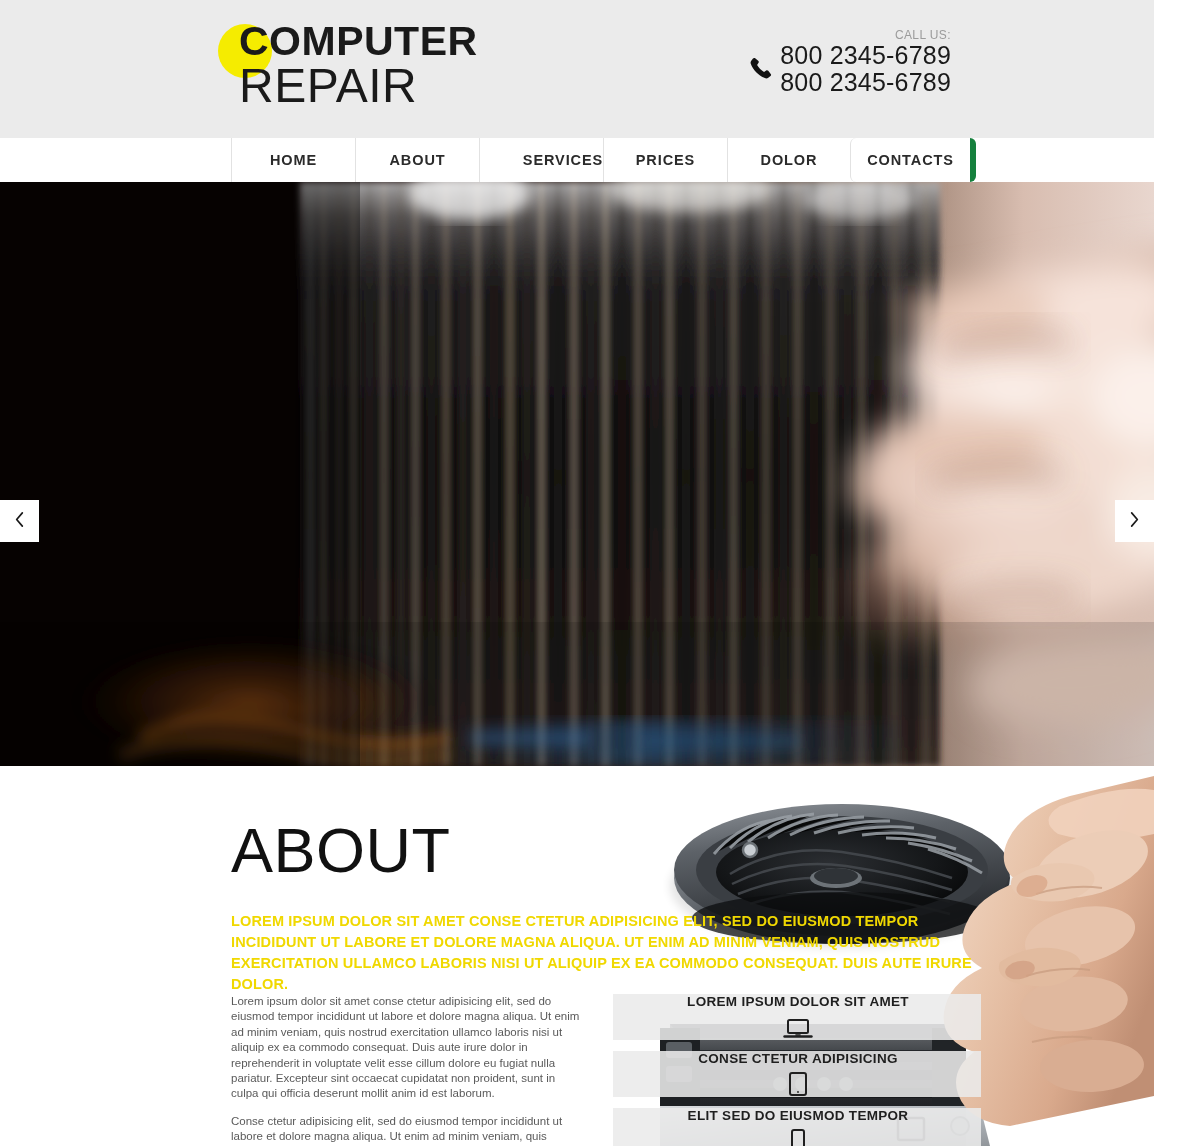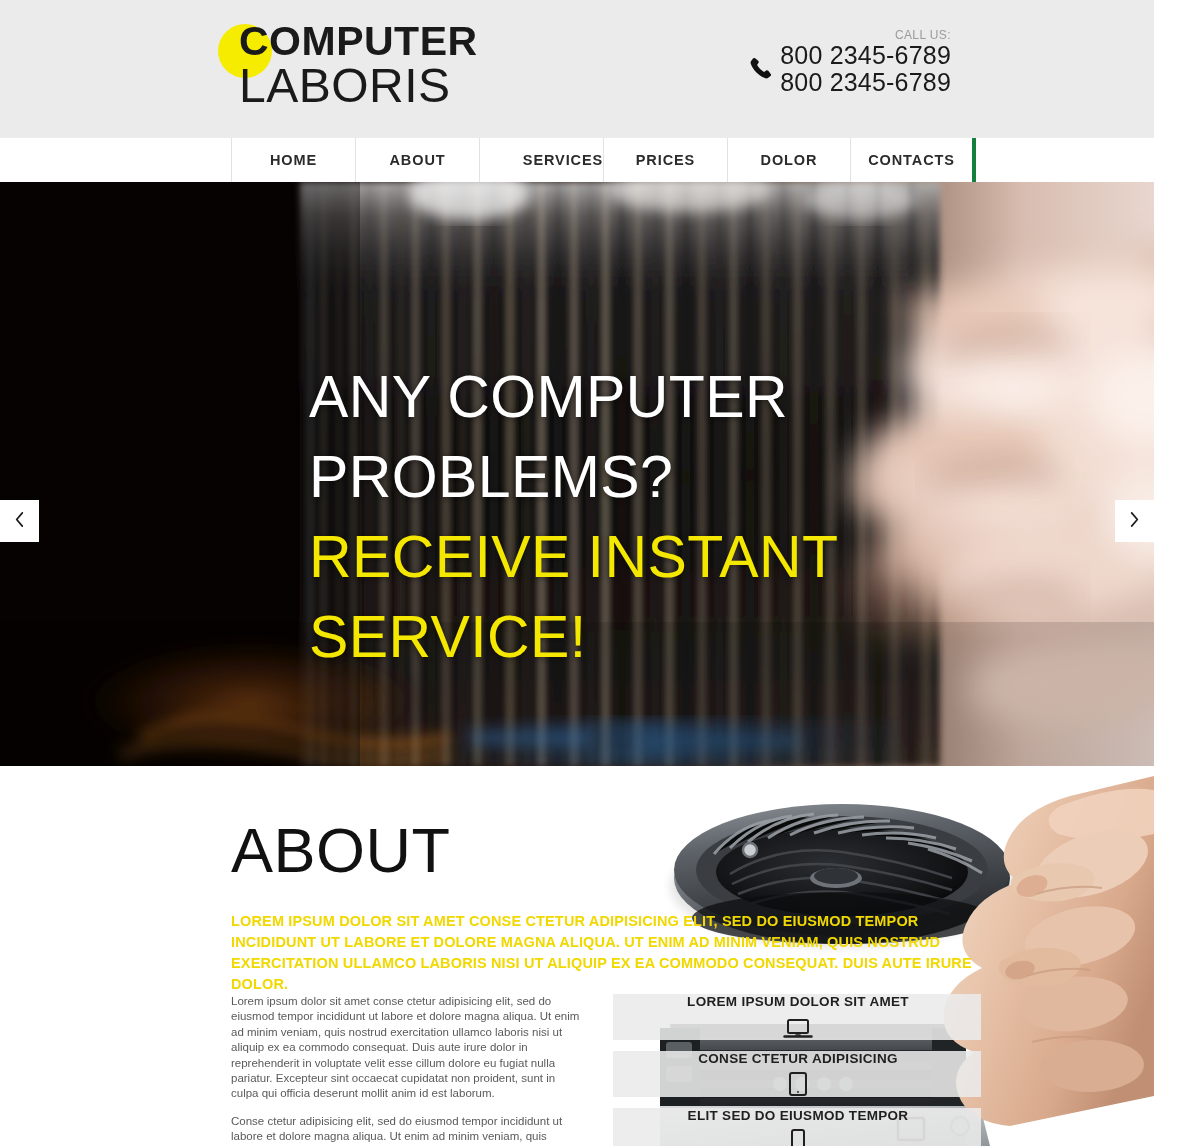--- a/index.html
+++ b/index.html
@@ -98,21 +98,21 @@
     display: flex;
     align-items: center;
     justify-content: center;
     font-size: 14.5px;
     color: #2b2b2b;
     letter-spacing: 0.9px;
     cursor: pointer;
     border-left: 1px solid #e2e2e2;
     font-weight: bold;
   }
-  .nav-item:last-child { border-right: 4px solid #15803d; }
+  .nav-item:last-child { border-right: 6px solid #15803d; border-radius: 6px; }
   .nav-item.w1 { width: 124px; }
   .nav-item.w2 { width: 124px; }
   .nav-item.w3 { width: 124px; padding-left: 43px; }
   .nav-item.w4 { width: 124px; }
   .nav-item.w5 { width: 123px; }
   .nav-item.w6 { width: 126px; }
 
   
   .hero {
     position: relative;
@@ -244,21 +244,21 @@
 </head>
 <body>
 
 <div class="page">
 
   <div class="header">
 
     <div class="logo">
       <div class="logo-dot"></div>
       <div class="logo-line1">COMPUTER</div>
-      <div class="logo-line2">LABORIS</div>
+      <div class="logo-line2">REPAIR</div>
     </div>
 
     <div class="call-block">
       <div class="call-label">CALL US:</div>
       <div class="phone-row">
         <span class="phone-icon">
           <svg viewBox="0 0 24 24" fill="currentColor" aria-hidden="true">
             <path d="M6.6 2.1c-.6-.5-1.5-.4-2 .2L3 4.4c-.6.7-.8 1.7-.5 2.6 1 3 2.9 5.9 5.3 8.3 2.4 2.4 5.3 4.3 8.3 5.3.9.3 1.9.1 2.6-.5l2.1-1.6c.6-.5.7-1.4.2-2l-2.3-2.8c-.5-.6-1.3-.7-1.9-.3l-2 1.3c-1.3-.8-2.5-1.7-3.6-2.8-1.1-1.1-2-2.3-2.8-3.6l1.3-2c.4-.6.3-1.4-.3-1.9L6.6 2.1z"></path>
           </svg>
         </span>
@@ -417,26 +417,20 @@
           <path d="M930 300 q70 -20 130 -6" stroke="#8a5a45" stroke-width="12" fill="none"></path>
           <path d="M950 420 q70 -18 126 -4" stroke="#8a5a45" stroke-width="11" fill="none"></path>
         </g>
 
         <rect width="1204" height="584" fill="none"></rect>
         <rect x="0" y="0" width="360" height="584" fill="#000" opacity=".35"></rect>
         <rect x="0" y="440" width="1204" height="144" fill="#000" opacity=".12"></rect>
       </svg>
     </div>
 
-    <div class="hero-text">
-      <div class="hero-l1">ANY COMPUTER</div>
-      <div class="hero-l2">PROBLEMS?</div>
-      <div class="hero-l3">RECEIVE INSTANT</div>
-      <div class="hero-l4">SERVICE!</div>
-    </div>
 
     <div class="arrow-btn left">
       <span>
         <svg viewBox="0 0 12 18" fill="none" stroke="currentColor" stroke-width="1.8" stroke-linecap="round" stroke-linejoin="round" style="width:13px;height:17px;color:#1a1a1a">
           <polyline points="9,2 3,9 9,16"></polyline>
         </svg>
       </span>
     </div>
 
     <div class="arrow-btn right">

